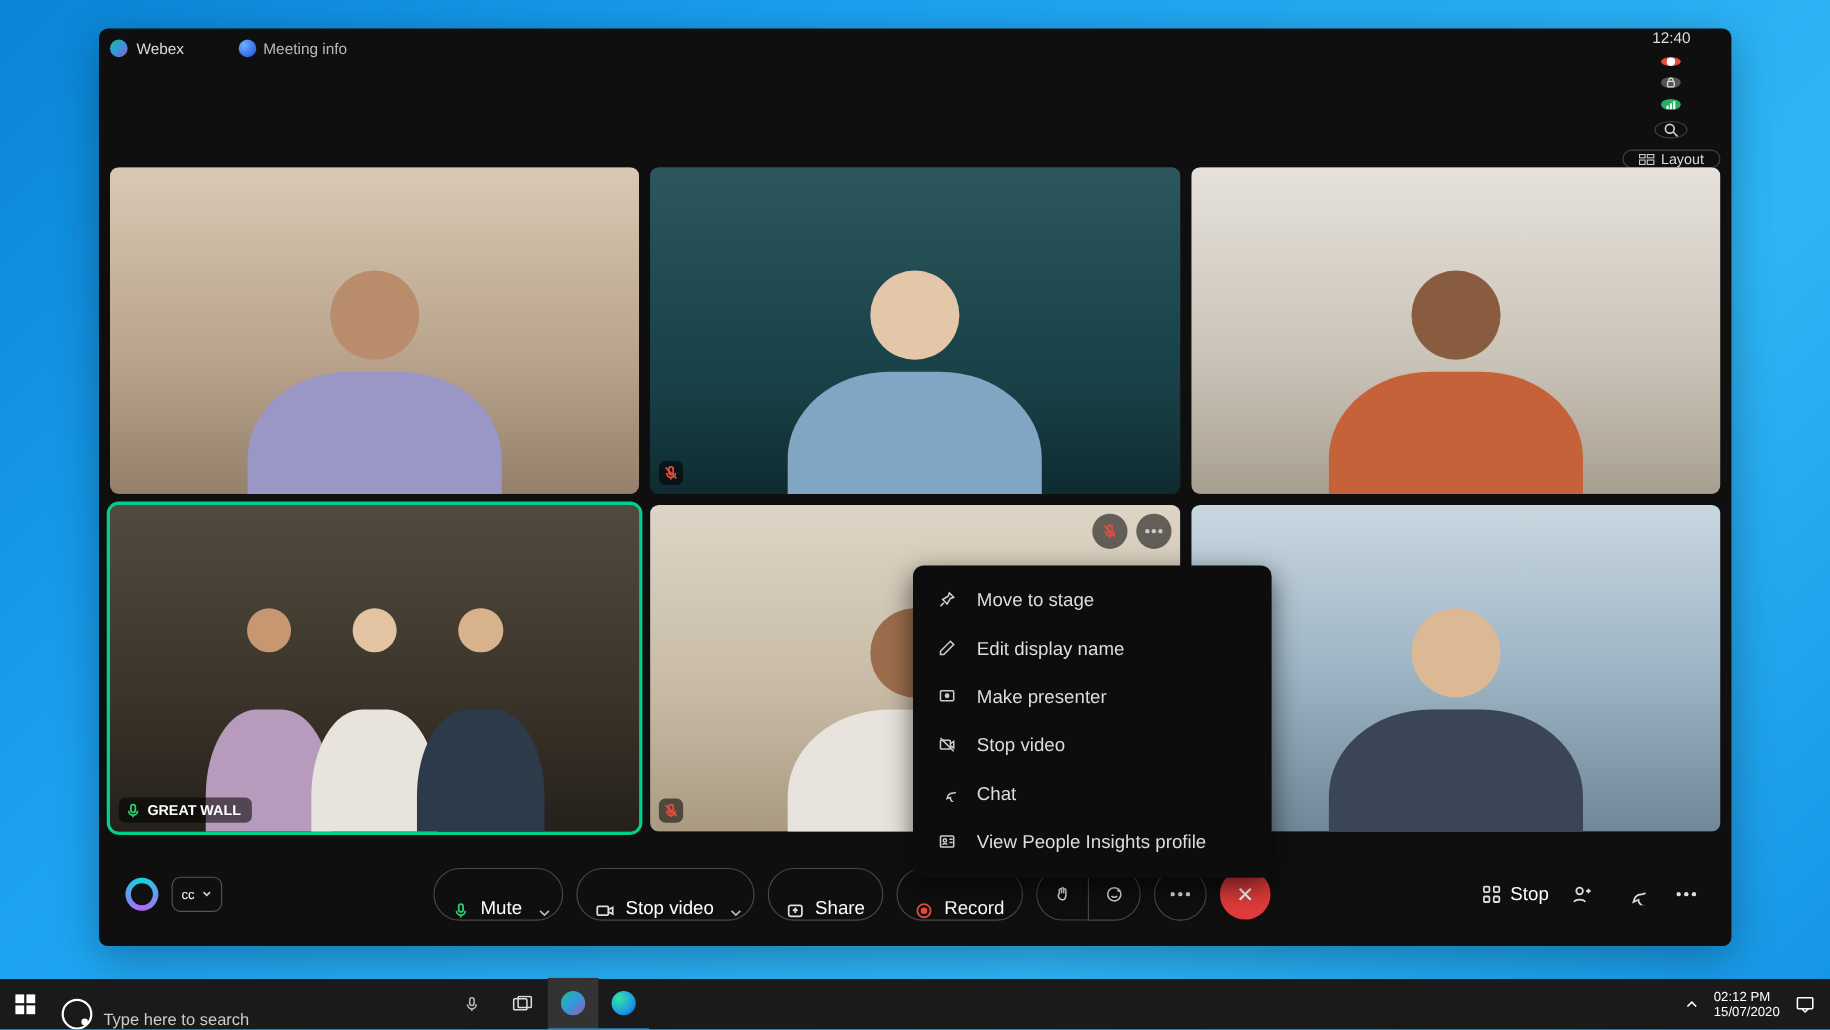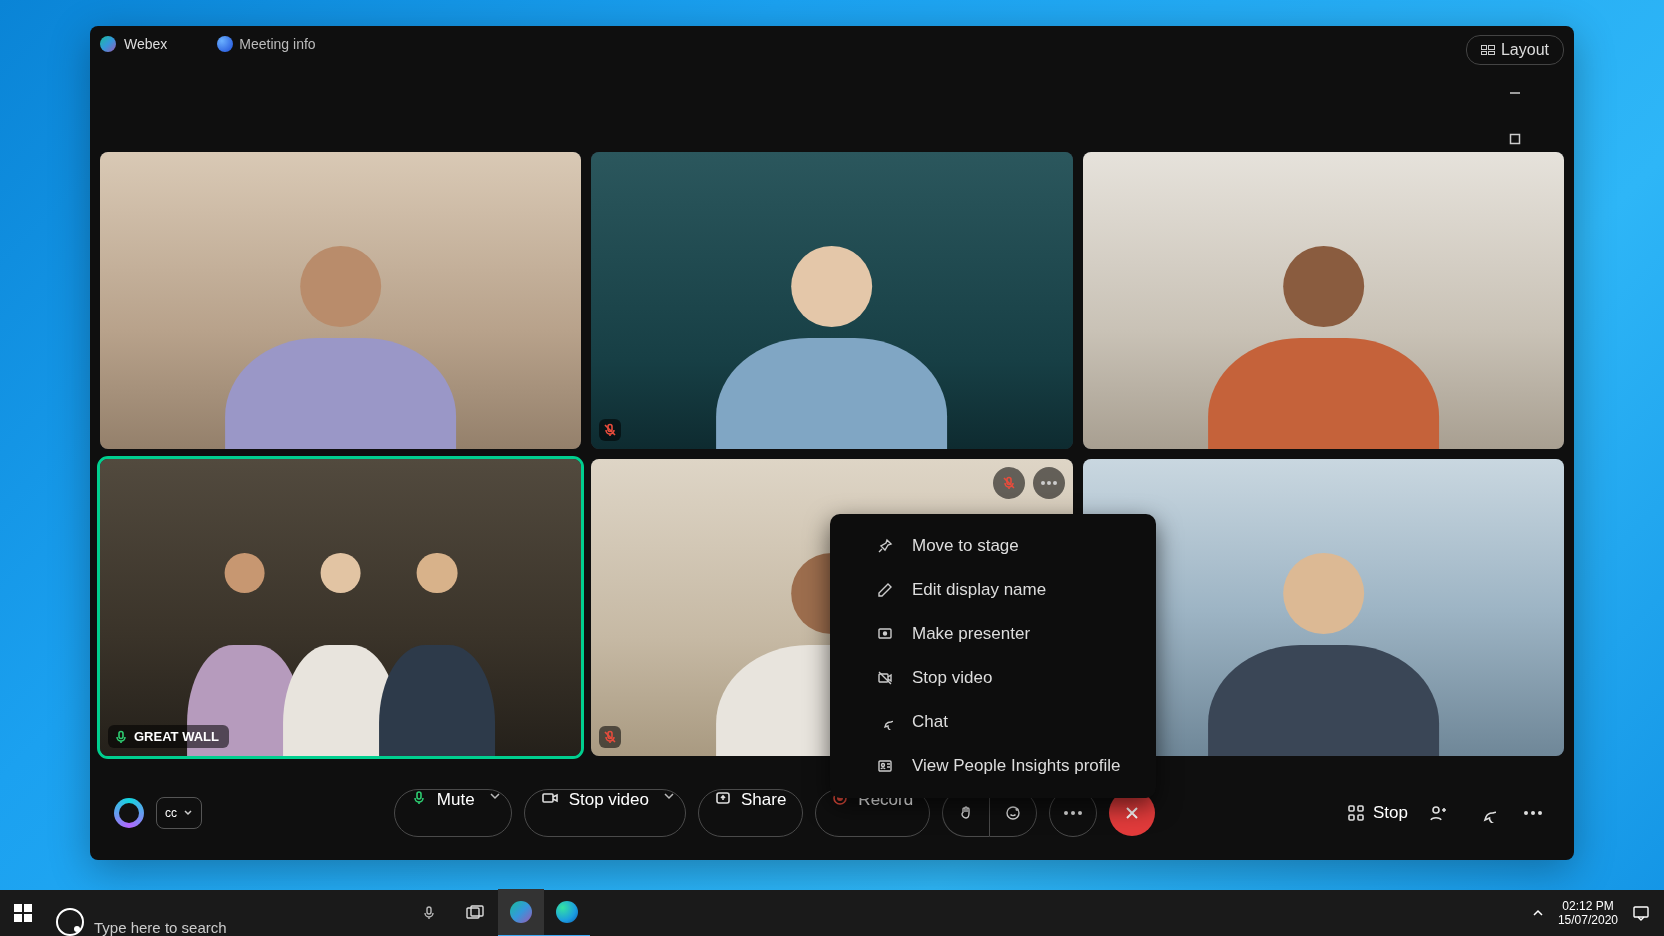--- a/index.html
+++ b/index.html
@@ -37,21 +37,21 @@
   }
   .tb-search .circle-icon::after {
     content: ""; position: absolute; width: 6px; height: 6px; border-radius: 50%;
     background: #fff; right: 2px; bottom: 2px;
   }
   .tb-right {
     margin-left: auto; display: flex; align-items: center; gap: 14px;
     padding-right: 14px; color: #fff;
     font-size: 12px;
   }
-  .tb-clock { text-align: center; line-height: 14px; }
+  .tb-clock { text-align: left; line-height: 14px; }
   .tb-app-active {
     border-bottom: 2px solid #3da9f5;
     background: #333;
   }
   .start-icon {
     display: grid; grid-template-columns: repeat(2, 8px); grid-template-rows: repeat(2, 8px);
     gap: 2px;
   }
   .start-icon div { background: #fff; }
 
@@ -60,21 +60,21 @@
     position: absolute;
     left: 90px; top: 26px;
     width: 1484px; height: 834px;
     background: #0f0f0f;
     border-radius: 8px;
     overflow: hidden;
     display: flex; flex-direction: column;
     box-shadow: 0 10px 40px rgba(0,0,0,0.3);
   }
   .titlebar {
-    height: 36px; display: flex; align-items: center;
+    height: 36px; display: flex; 
     color: #ddd; font-size: 14px;
     padding: 0 10px;
   }
   .titlebar .brand { display: flex; align-items: center; gap: 8px; margin-right: 20px; }
   .brand-logo { width: 16px; height: 16px; border-radius: 50%;
     background: linear-gradient(135deg, #1abc9c, #3498db, #9b59b6); }
   .meeting-info { display: flex; align-items: center; gap: 6px; color: #bbb; cursor: pointer; padding-left: 30px; }
   .meeting-info .globe { width: 16px; height: 16px; border-radius: 50%;
     background: radial-gradient(circle at 30% 30%, #6ab0ff, #1d4ed8); }
   .titlebar-right {
@@ -88,21 +88,21 @@
   .dot-red { background: #e74c3c; }
   .dot-gray { background: #555; }
   .dot-green { background: #27ae60; }
   .circle-btn {
     width: 28px; height: 28px; border-radius: 50%;
     border: 1px solid #444; display: flex; align-items: center; justify-content: center;
     cursor: pointer;
   }
   .layout-btn {
     height: 28px; padding: 0 14px; border-radius: 14px; border: 1px solid #444;
-    display: flex; align-items: center; gap: 6px; cursor: pointer; color: #ddd; font-size: 16px;
+    display: flex; align-items: center; gap: 6px; cursor: pointer; color: #ddd; font-size: 13px;
   }
   .grid-icon {
     width: 14px; height: 10px; display: grid;
     grid-template-columns: repeat(2, 1fr); grid-template-rows: repeat(2, 1fr);
     gap: 1px;
   }
   .grid-icon div { border: 1px solid #ccc; }
   .win-ctrl { width: 36px; height: 36px; display: flex; align-items: center; justify-content: center; cursor: pointer; }
   .win-ctrl svg { stroke: #ccc; }
 
@@ -184,23 +184,22 @@
     width: 326px;
     left: 740px; top: 488px;
     background: #0d0d0d;
     border-radius: 10px;
     padding: 10px 0;
     color: #ddd; font-size: 17px;
     box-shadow: 0 8px 24px rgba(0,0,0,0.6);
   }
   .ctx-item {
     padding: 12px 22px;
-    display: flex; align-items: center; gap: 18px;
+    display: flex; gap: 18px;
     cursor: pointer;
-    margin-left: 24px;
   }
   .ctx-item .ico { width: 18px; height: 18px; display: flex; align-items: center; justify-content: center; color: #ccc; }
 
   
   .controls {
     height: 94px;
     display: flex; align-items: center;
     padding: 0 24px;
     color: #fff;
   }
@@ -217,21 +216,21 @@
     content: ""; width: 20px; height: 20px; border-radius: 50%; background: #111;
   }
   .cc-btn {
     height: 30px; padding: 0 8px; border-radius: 8px;
     border: 1px solid #555; display: flex; align-items: center; gap: 6px;
     cursor: pointer; font-size: 12px;
   }
   .pill-btn {
     height: 46px; border-radius: 24px;
     border: 1px solid #4a4a4a;
-    display: flex; align-items: flex-start;
+    display: flex; align-items: flex-end;
     padding: 0 16px; gap: 10px; cursor: pointer;
     color: #fff; font-size: 17px;
     background: transparent;
   }
   .pill-btn .chev { margin-left: 4px; color: #bbb; }
   .icon-pill {
     width: 46px; height: 46px; border-radius: 50%;
     border: 1px solid #4a4a4a;
     display: flex; align-items: center; justify-content: center;
     cursor: pointer;

